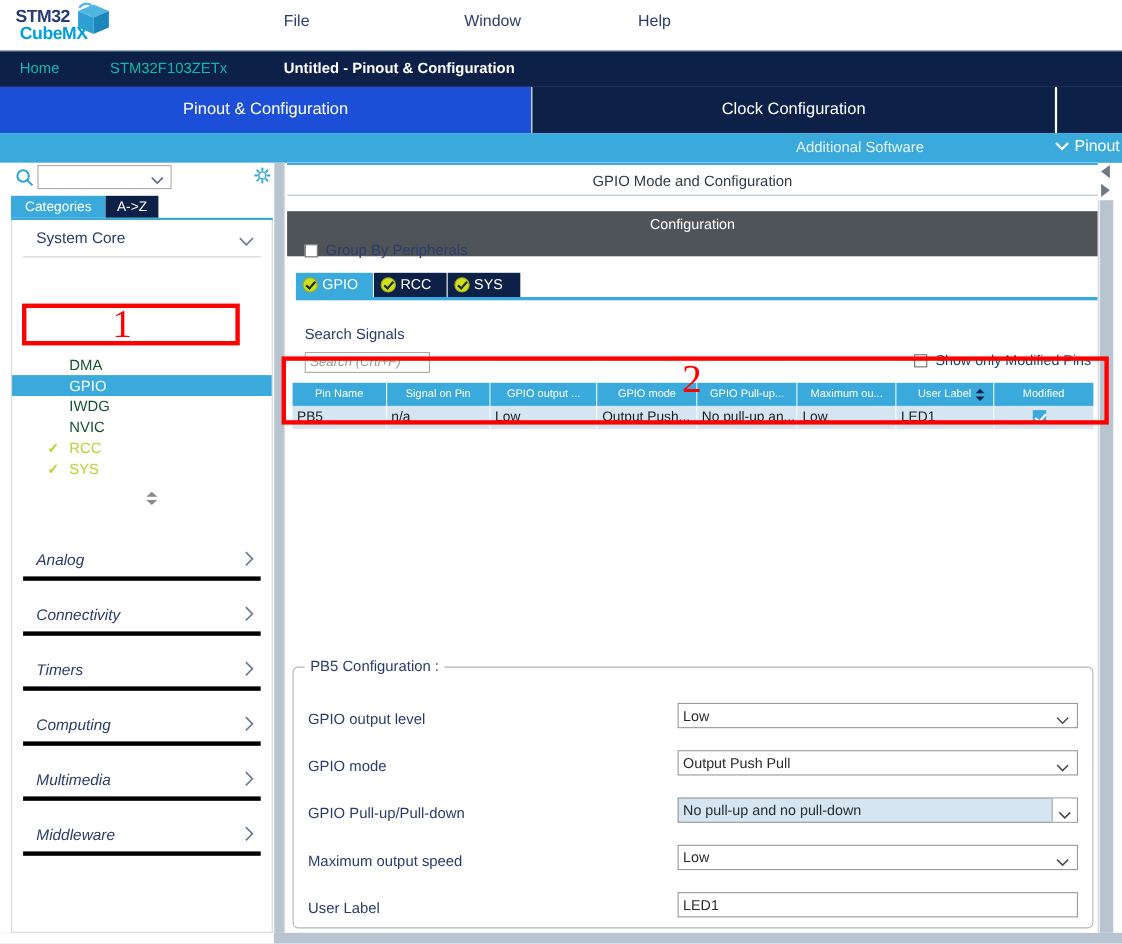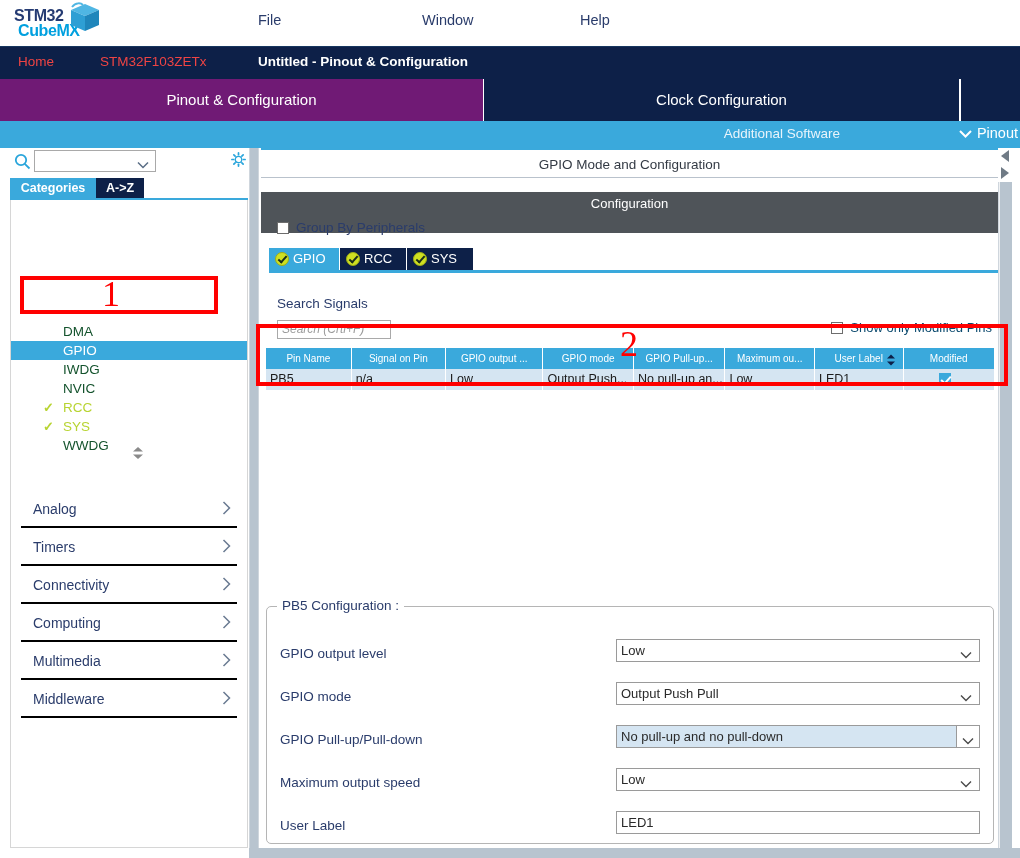--- a/index.html
+++ b/index.html
@@ -28,21 +28,21 @@
   #menu-file { left: 252px; }
   #menu-window { left: 416px; }
   #menu-help { left: 574px; }
 
   
   .breadcrumb {
     position: absolute; left: 0; top: 47px; width: 1020px; height: 32px;
     background: #0d2048;
   }
   .crumb { position: absolute; top: 7px; font-size: 13.5px; color: #ffffff; white-space: nowrap; }
-  .crumb.dim { color: #ef4444; }
+  .crumb.dim { color: #14b8a6; }
   .crumb.bold { font-weight: bold; }
   #crumb-home { left: 18px; }
   #crumb-mcu { left: 100px; }
   #crumb-proj { left: 258px; }
   .chev {
     position: absolute; top: 47px; width: 26px; height: 32px;
   }
   .chev svg { display:block; }
   #chev1 { left: 62px; }
   #chev2 { left: 222px; }
@@ -50,21 +50,21 @@
 
   
   .tabsrow {
     position: absolute; left: 0; top: 79px; width: 1020px; height: 42px;
   }
   .tab {
     position: absolute; top: 0; height: 42px; line-height: 42px;
     text-align: center; font-size: 15px; color: #ffffff;
     background: #0d2048; cursor: default;
   }
-  .tab.active { background: #701a75; }
+  .tab.active { background: #1d4ed8; }
   #tab-pinout { left: 0; width: 483px; }
   #tab-clock  { left: 484px; width: 475px; }
   #tab-third  { left: 961px; width: 59px; }
 
   .subbar {
     position: absolute; left: 0; top: 121px; width: 1020px; height: 27px;
     background: #3aa9dc;
   }
   #additional-software {
     position: absolute; right: 180px; top: 5px; font-size: 13.5px; color: #e8f4fb;
@@ -84,21 +84,21 @@
   .search-combo {
     position: absolute; left: 34px; top: 2px; width: 122px; height: 22px;
     border: 1px solid #a9a9a9; background: #ffffff;
   }
   .search-combo .cb-caret { position:absolute; right: 6px; top: 4px; }
   .gear-ico { position: absolute; left: 231px; top: 4px; }
 
   .cat-tabs { position: absolute; left: 0; top: 30px; width: 248px; height: 20px; }
   .cat-tab {
     position: absolute; top: 0; height: 20px; line-height: 20px; text-align: center;
-    font-size: 12.5px; color: #ffffff; cursor: default; font-weight: bold;
+    font-size: 12.5px; color: #ffffff; cursor: default;
   }
   #cat-tab-categories { left: 10px; width: 86px; background: #3aa9dc; }
   #cat-tab-az { left: 96px; width: 48px; background: #0d2048; }
   .cat-underline { position:absolute; left:10px; top:50px; width:238px; height:2px; background:#3aa9dc; }
 
   .sb-panel {
     position: absolute; left: 10px; top: 52px; width: 238px; height: 648px;
     background: #ffffff; border-left: 1px solid #d6d6d6; border-right: 1px solid #d6d6d6;
     border-bottom: 1px solid #d6d6d6;
   }
@@ -118,21 +118,21 @@
     position: relative; height: 19px; font-size: 13.5px; color: #14532d;
     padding-left: 52px; line-height: 19px; white-space: nowrap; cursor: default;
   }
   .peri-item.selected { background: #3aa9dc; color: #ffffff; }
   .peri-item .tick {
     position: absolute; left: 32px; top: 0; color: #b8d432; font-size: 13px; font-weight: bold;
   }
   .peri-item.checked { color: #b8d432; }
 
   .cat-row {
-    position: relative; height: 38px; margin: 0 10px 0 10px; border-bottom: 2px solid #000000;
+    position: relative; height: 38px; margin: 0 10px 12px 10px; border-bottom: 4px solid #000000; font-style: italic;
   }
   .cat-row .c-label { position: absolute; left: 12px; top: 11px; font-size: 14px; color: #2a3c6b; }
   .cat-row .c-caret { position: absolute; right: 6px; top: 11px; }
 
   
   .vsplit {
     position: absolute; left: 249px; top: 148px; width: 10px; height: 700px;
     background: #f0f0f0; border-left: 1px solid #cfd6dd; border-right: 1px solid #cfd6dd;
   }
   .vsplit-thumb { position:absolute; left:0; top:0; width:8px; height:700px; background:#b8c4cf; }
@@ -345,20 +345,28 @@
     </div>
 
     <div class="cat-tabs">
       <div class="cat-tab" id="cat-tab-categories">Categories</div>
       <div class="cat-tab" id="cat-tab-az">A-&gt;Z</div>
     </div>
     <div class="cat-underline"></div>
 
     <div class="sb-panel">
 
+      <div class="group-header">
+        <span class="g-label">System Core</span>
+        <span class="g-caret">
+          <svg width="14" height="9" viewBox="0 0 14 9">
+              <polyline points="1,1.5 7,7.5 13,1.5" stroke="#6a7b92" stroke-width="1.5" fill="none"></polyline>
+            </svg>
+        </span>
+      </div>
 
       <div class="spinner">
         <svg width="16" height="14" viewBox="0 0 16 14">
           <polygon points="8,1 13,5.5 3,5.5" fill="#8a8a8a"></polygon>
           <polygon points="8,13 13,8.5 3,8.5" fill="#8a8a8a"></polygon>
         </svg>
       </div>
 
       <div class="peri-list">
         <div class="peri-item">
@@ -373,45 +381,42 @@
         <div class="peri-item">
           <span>NVIC</span>
         </div>
         <div class="peri-item checked">
           <span class="tick">✓</span>
           <span>RCC</span>
         </div>
         <div class="peri-item checked">
           <span class="tick">✓</span>
           <span>SYS</span>
-        </div>
-        <div class="peri-item">
-          <span>WWDG</span>
         </div>
       </div>
 
       <div style="position:absolute; left:0; top:290px; width:236px;">
         <div class="cat-row">
           <span class="c-label">Analog</span>
           <span class="c-caret">
             <svg width="9" height="14" viewBox="0 0 9 14">
                 <polyline points="1.5,1 7.5,7 1.5,13" stroke="#6a7b92" stroke-width="1.5" fill="none"></polyline>
               </svg>
           </span>
         </div>
         <div class="cat-row">
-          <span class="c-label">Timers</span>
+          <span class="c-label">Connectivity</span>
           <span class="c-caret">
             <svg width="9" height="14" viewBox="0 0 9 14">
                 <polyline points="1.5,1 7.5,7 1.5,13" stroke="#6a7b92" stroke-width="1.5" fill="none"></polyline>
               </svg>
           </span>
         </div>
         <div class="cat-row">
-          <span class="c-label">Connectivity</span>
+          <span class="c-label">Timers</span>
           <span class="c-caret">
             <svg width="9" height="14" viewBox="0 0 9 14">
                 <polyline points="1.5,1 7.5,7 1.5,13" stroke="#6a7b92" stroke-width="1.5" fill="none"></polyline>
               </svg>
           </span>
         </div>
         <div class="cat-row">
           <span class="c-label">Computing</span>
           <span class="c-caret">
             <svg width="9" height="14" viewBox="0 0 9 14">

